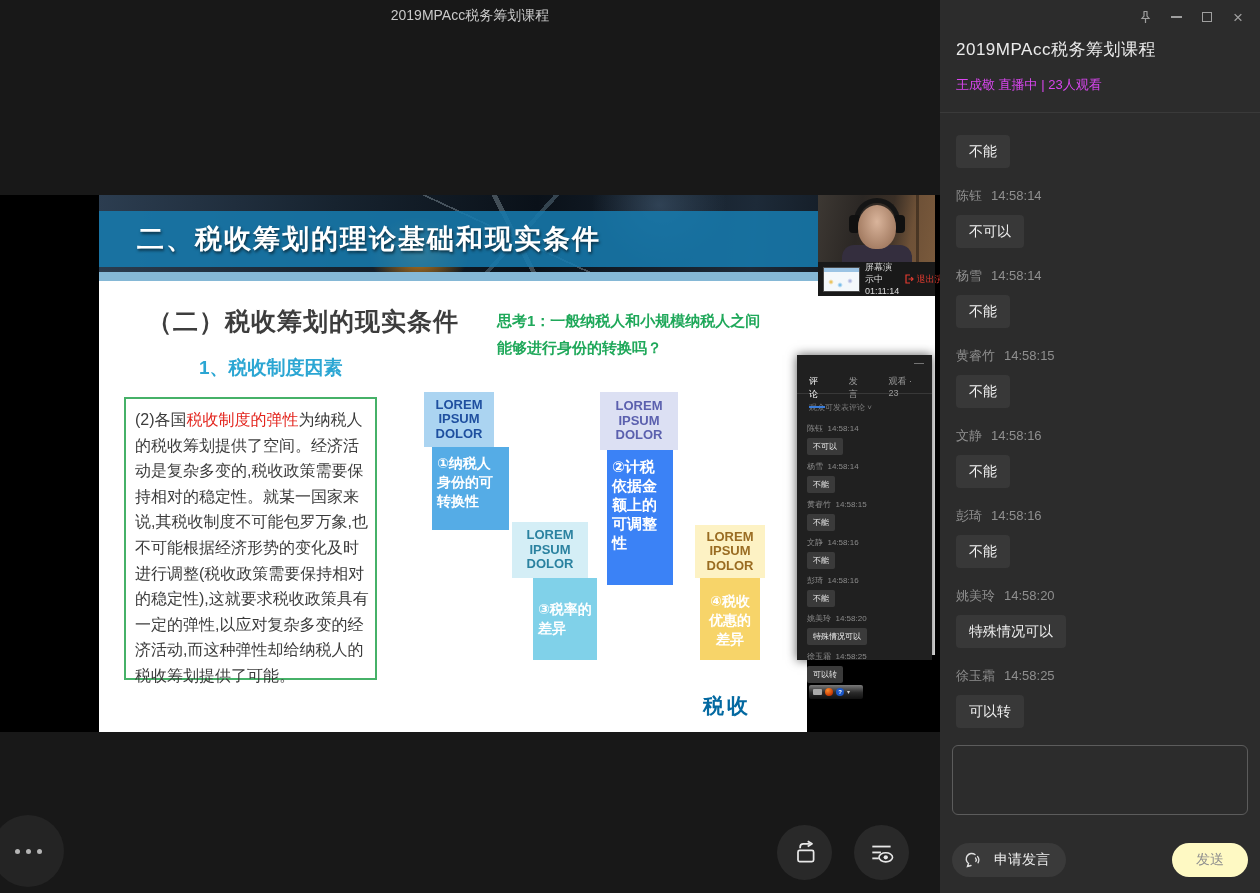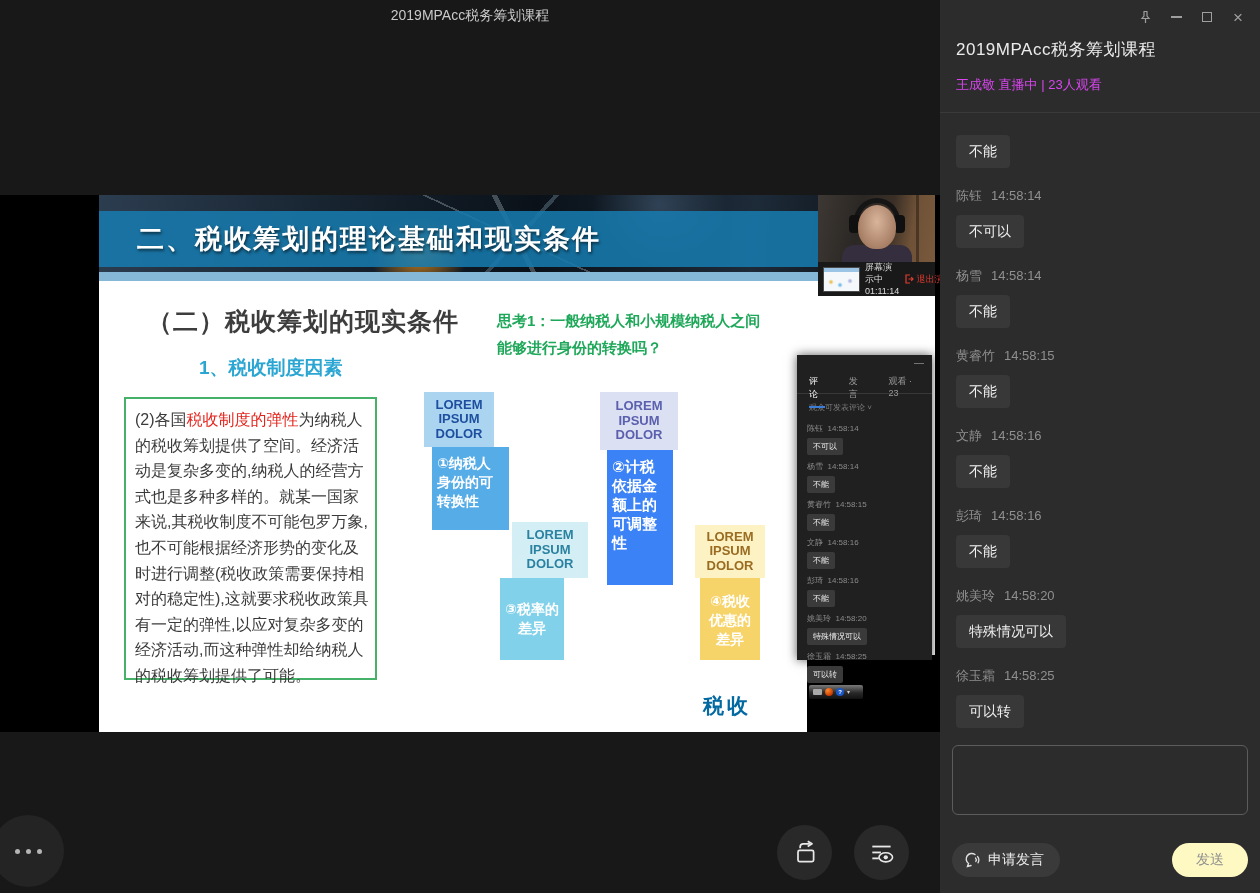--- a/index.html
+++ b/index.html
@@ -44,21 +44,21 @@
 
   .dg-header { position:absolute; display:flex; align-items:center; justify-content:center;
     text-align:center; font-weight:bold; font-size:13px; line-height:1.12; padding:2px; }
   .dg-body { position:absolute; color:#fff; font-weight:bold; font-size:14px; line-height:19px;
     padding:7px 5px; }
   .b1h { left:325px; top:197px; width:70px; height:55px; background:#abd4f1; color:#1e4f9f; }
   .b1b { left:333px; top:252px; width:77px; height:83px; background:#55ace6; }
   .b2h { left:501px; top:197px; width:78px; height:58px; background:#dce0f3; color:#5b60ae; }
   .b2b { left:508px; top:255px; width:66px; height:135px; background:#3b82f6; font-size:15px; }
   .b3h { left:413px; top:327px; width:76px; height:56px; background:#d4eef6; color:#2b82a0; }
-  .b3b { left:401px; top:383px; width:64px; height:82px; background:#80d1e9; text-align:center; padding-top:22px; }
+  .b3b { left:434px; top:383px; width:64px; height:82px; background:#80d1e9; text-align:left; padding-top:22px; }
   .b4h { left:596px; top:330px; width:70px; height:53px; background:#fdf2c4; color:#9a6c22; }
   .b4b { left:601px; top:383px; width:60px; height:82px; background:#f7d469; text-align:center; padding-top:14px; }
 
   .tax-label { position:absolute; left:604px; top:497px; font-size:21px; font-weight:800;
     color:#0369a1; letter-spacing:3px; }
   .black-corner { position:absolute; left:708px; top:460px; width:128px; height:77px; background:#000; }
 
   .tiny-toolbar { position:absolute; left:710px; top:490px; width:54px; height:14px;
     background:linear-gradient(#7a7a7a,#2a2a2a 55%,#111); border-radius:2px;
     box-shadow:0 0 0 1px #000; display:flex; align-items:center; gap:3px; padding:0 4px; }
@@ -136,21 +136,21 @@
   .msg-name .t { margin-left:9px; }
   .msg-bubble { display:inline-block; background:#383838; color:#f0f0f0; font-size:14px;
     padding:9px 13px; border-radius:4px; line-height:15px; }
 
   .chat-input { position:absolute; left:12px; top:745px; width:296px; height:70px; background:transparent;
     border:1px solid #5c5c5c; border-radius:6px; resize:none; outline:none; color:#eee;
     font-size:14px; padding:8px; font-family:inherit; }
   .bottom-row { position:absolute; left:12px; right:12px; top:843px; height:34px;
     display:flex; justify-content:space-between; }
   .speak-btn { height:34px; border-radius:17px; background:#3a3a3a; border:none; color:#ececec;
-    font-size:14px; display:flex; align-items:center; gap:6px; padding:0 16px 0 10px; cursor:pointer;
+    font-size:14px; display:flex; align-items:center; gap:12px; padding:0 16px 0 10px; cursor:pointer;
     font-family:inherit; }
   .send-btn { width:76px; height:34px; border-radius:17px; background:#fef9c3; border:none;
     color:#8e8e8e; font-size:14px; cursor:pointer; font-family:inherit; }
 
   svg { display:block; }
 </style>
 </head>
 <body>
 
 <div class="app">
@@ -169,21 +169,21 @@
 
       <div class="section-title">（二）税收筹划的现实条件</div>
 
       <div class="question">
         <div>思考1：一般纳税人和小规模纳税人之间</div>
         <div>能够进行身份的转换吗？</div>
       </div>
 
       <div class="subsection">1、税收制度因素</div>
 
-      <div class="para-box"><span>(2)各国</span><span class="para-red">税收制度的弹性</span><span>为纳税人的税收筹划提供了空间。经济活动是复杂多变的,纳税人的经营方式也是多种多样的。就某一国家来说,其税收制度不可能包罗万象,也不可能根据经济形势的变化及时进行调整(税收政策需要保持相对的稳定性),这就要求税收政策具有一定的弹性,以应对复杂多变的经济活动,而这种弹性却给纳税人的税收筹划提供了可能。</span></div>
+      <div class="para-box"><span>(2)各国</span><span class="para-red">税收制度的弹性</span><span>为纳税人的税收筹划提供了空间。经济活动是复杂多变的,税收政策需要保持相对的稳定性。就某一国家来说,其税收制度不可能包罗万象,也不可能根据经济形势的变化及时进行调整(税收政策需要保持相对的稳定性),这就要求税收政策具有一定的弹性,以应对复杂多变的经济活动,而这种弹性却给纳税人的税收筹划提供了可能。</span></div>
 
       <div class="dg-header b1h">LOREM IPSUM DOLOR</div>
       <div class="dg-body  b1b">①纳税人身份的可转换性</div>
       <div class="dg-header b2h">LOREM IPSUM DOLOR</div>
       <div class="dg-body  b2b">②计税依据金额上的可调整性</div>
       <div class="dg-header b3h">LOREM IPSUM DOLOR</div>
       <div class="dg-body  b3b">③税率的差异</div>
       <div class="dg-header b4h">LOREM IPSUM DOLOR</div>
       <div class="dg-body  b4b">④税收优惠的差异</div>
 

